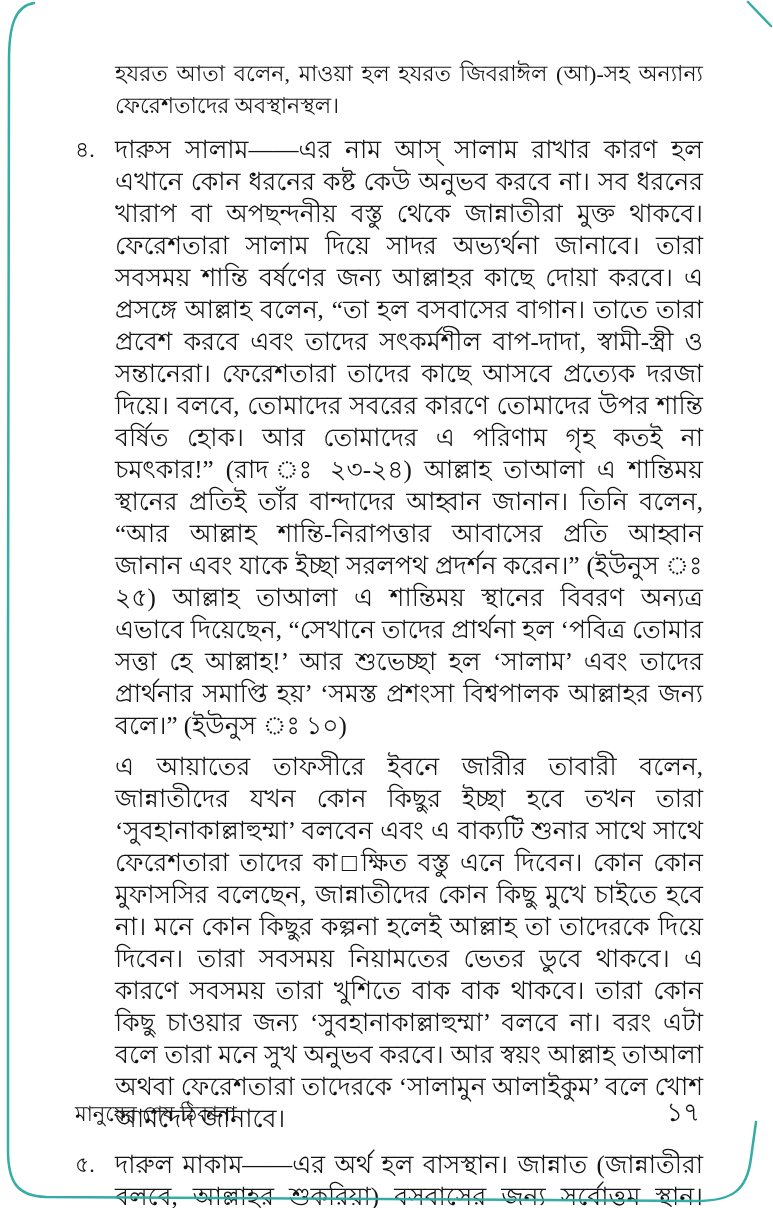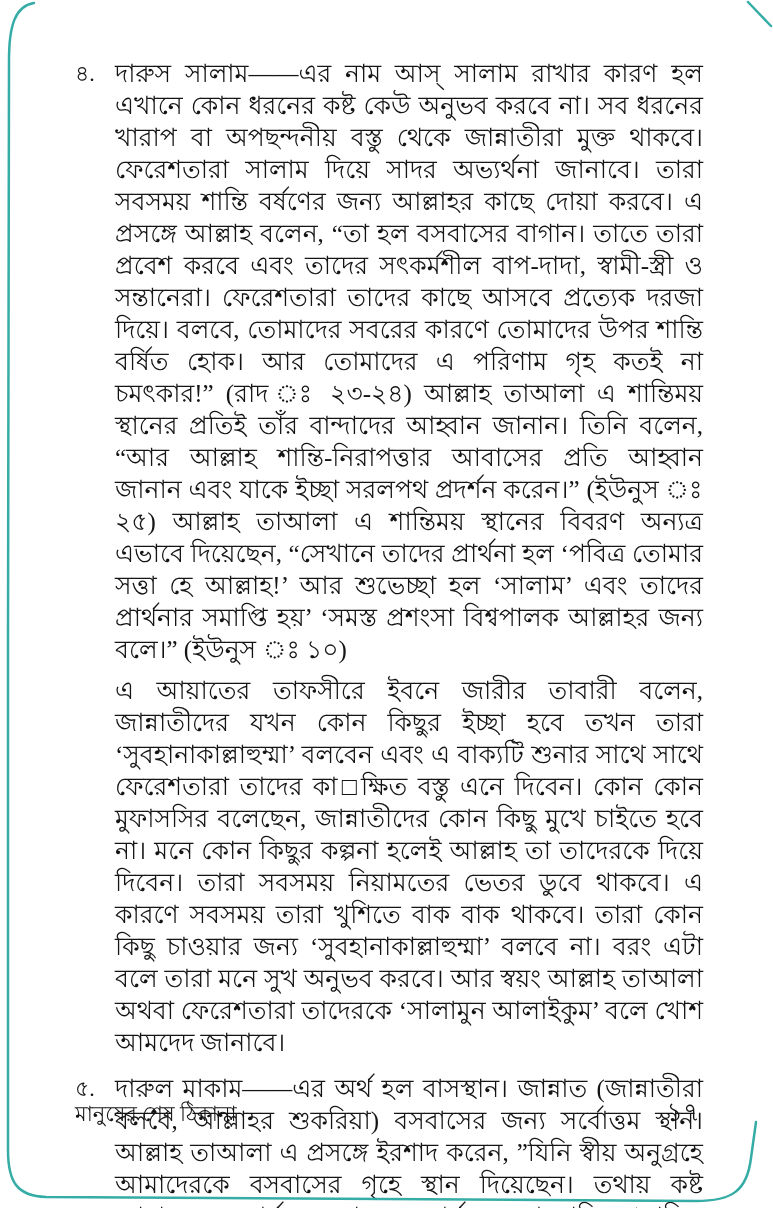--- a/index.html
+++ b/index.html
@@ -77,20 +77,21 @@
 </head>
 <body>
 
 <svg class="edge-decor" viewBox="0 0 773 1208" xmlns="http://www.w3.org/2000/svg" aria-hidden="true">
   <path d="M 34 3 C 15 6, 9 26, 9 60 L 8 640 C 8 700, 7 900, 8 1150 C 8 1182, 17 1196, 46 1197 L 696 1201 C 732 1201, 747 1191, 751 1158 L 756 1122" fill="none" stroke="#2aa8a0" stroke-width="2.5" stroke-linecap="round" opacity="0.95"></path>
   <path d="M 748 2 L 771 26" fill="none" stroke="#2aa8a0" stroke-width="2.5" stroke-linecap="round" opacity="0.95"></path>
 </svg>
 
 <div class="page-body">
 
+  <p class="intro-para">হযরত আতা বলেন, মাওয়া হল হযরত জিবরাঈল (আ)-সহ অন্যান্য ফেরেশতাদের অবস্থানস্থল।</p>
 
   <div class="numbered-item">
     <span class="item-number">৪.</span>
     <p class="body-para">দারুস সালাম——এর নাম আস্ সালাম রাখার কারণ হল এখানে কোন ধরনের কষ্ট কেউ অনুভব করবে না। সব ধরনের খারাপ বা অপছন্দনীয় বস্তু থেকে জান্নাতীরা মুক্ত থাকবে। ফেরেশতারা সালাম দিয়ে সাদর অভ্যর্থনা জানাবে। তারা সবসময় শান্তি বর্ষণের জন্য আল্লাহর কাছে দোয়া করবে। এ প্রসঙ্গে আল্লাহ বলেন, “তা হল বসবাসের বাগান। তাতে তারা প্রবেশ করবে এবং তাদের সৎকর্মশীল বাপ-দাদা, স্বামী-স্ত্রী ও সন্তানেরা। ফেরেশতারা তাদের কাছে আসবে প্রত্যেক দরজা দিয়ে। বলবে, তোমাদের সবরের কারণে তোমাদের উপর শান্তি বর্ষিত হোক। আর তোমাদের এ পরিণাম গৃহ কতই না চমৎকার!” (রাদ ঃ ২৩-২৪) আল্লাহ তাআলা এ শান্তিময় স্থানের প্রতিই তাঁর বান্দাদের আহ্বান জানান। তিনি বলেন, “আর আল্লাহ শান্তি-নিরাপত্তার আবাসের প্রতি আহ্বান জানান এবং যাকে ইচ্ছা সরলপথ প্রদর্শন করেন।” (ইউনুস ঃ ২৫) আল্লাহ তাআলা এ শান্তিময় স্থানের বিবরণ অন্যত্র এভাবে দিয়েছেন, “সেখানে তাদের প্রার্থনা হল ‘পবিত্র তোমার সত্তা হে আল্লাহ!’ আর শুভেচ্ছা হল ‘সালাম’ এবং তাদের প্রার্থনার সমাপ্তি হয়’ ‘সমস্ত প্রশংসা বিশ্বপালক আল্লাহর জন্য বলে।” (ইউনুস ঃ ১০)</p>
     <p class="body-para">এ আয়াতের তাফসীরে ইবনে জারীর তাবারী বলেন, জান্নাতীদের যখন কোন কিছুর ইচ্ছা হবে তখন তারা ‘সুবহানাকাল্লাহুম্মা’ বলবেন এবং এ বাক্যটি শুনার সাথে সাথে ফেরেশতারা তাদের কা□ক্ষিত বস্তু এনে দিবেন। কোন কোন মুফাসসির বলেছেন, জান্নাতীদের কোন কিছু মুখে চাইতে হবে না। মনে কোন কিছুর কল্পনা হলেই আল্লাহ তা তাদেরকে দিয়ে দিবেন। তারা সবসময় নিয়ামতের ভেতর ডুবে থাকবে। এ কারণে সবসময় তারা খুশিতে বাক বাক থাকবে। তারা কোন কিছু চাওয়ার জন্য ‘সুবহানাকাল্লাহুম্মা’ বলবে না। বরং এটা বলে তারা মনে সুখ অনুভব করবে। আর স্বয়ং আল্লাহ তাআলা অথবা ফেরেশতারা তাদেরকে ‘সালামুন আলাইকুম’ বলে খোশ আমদেদ জানাবে।</p>
   </div>
 
   <div class="numbered-item">
     <span class="item-number">৫.</span>
     <p class="body-para">দারুল মাকাম——এর অর্থ হল বাসস্থান। জান্নাত (জান্নাতীরা বলবে, আল্লাহর শুকরিয়া) বসবাসের জন্য সর্বোত্তম স্থান। আল্লাহ তাআলা এ প্রসঙ্গে ইরশাদ করেন, ”যিনি স্বীয় অনুগ্রহে আমাদেরকে বসবাসের গৃহে স্থান দিয়েছেন। তথায় কষ্ট আমাদেরকে স্পর্শ করে না এবং স্পর্শ করে না ক্লান্তি।” (ফাতির ঃ 23)</p>

